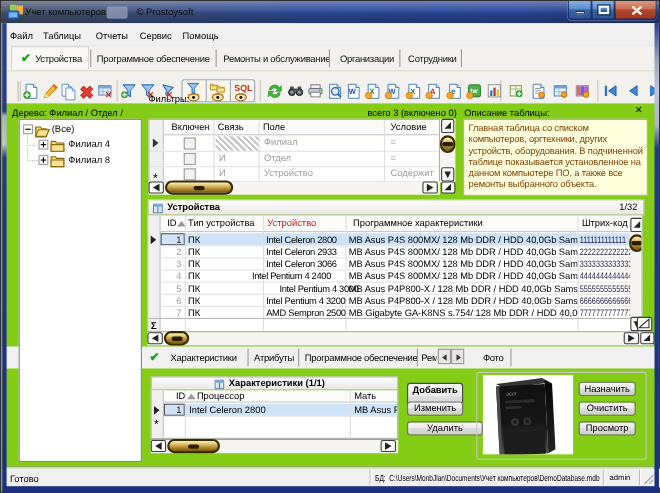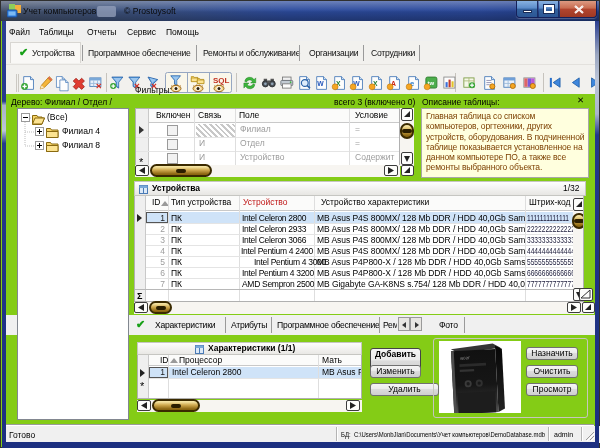--- a/index.html
+++ b/index.html
@@ -435,21 +435,21 @@
       </svg>
   <div class="cell" style="left:17px;top:1px;font-weight:bold">Устройства</div>
   <div class="cell" style="left:428px;top:1px">1/32</div>
  </div>
  <div class="abs" id="mgrid">
   <div class="abs" style="left:0;top:0;width:450px;height:15px;background:#fbfbfa;border-bottom:1px solid #c9c9c9"></div>
   <div class="cell" style="left:17px;top:1px">ID</div>
   <div class="abs" style="left:26px;top:5px;width:0;height:0;border-bottom:5px solid #9a9a9a;border-left:4px solid transparent;border-right:4px solid transparent"></div>
   <div class="cell" style="left:36px;top:1px">Тип устройства</div>
   <div class="cell" style="left:108px;top:1px;color:#c01818">Устройство</div>
-  <div class="cell" style="left:186px;top:1px">Устройство характеристики</div>
+  <div class="cell" style="left:186px;top:1px">Программное характеристики</div>
   <div class="cell" style="left:394px;top:1px">Штрих-код</div>
   <div class="abs" style="left:0;top:0;width:11px;height:106px;background:#efefef;border-right:1px solid #c9c9c9"></div>
 
   <div class="abs" style="left:11px;top:16px;width:427px;height:11px;background:#cfe3f8"></div>
   <div class="abs" style="left:11px;top:16px;width:22px;height:11px;border:1px solid #555"></div>
   <div class="abs" style="left:2px;top:18px;width:0;height:0;border-left:5px solid #222;border-top:4px solid transparent;border-bottom:4px solid transparent"></div>
 
   <div class="gcol" style="left:33px;top:0;width:1px;height:106px"></div>
   <div class="gcol" style="left:104px;top:0;width:1px;height:106px"></div>
   <div class="gcol" style="left:179px;top:0;width:1px;height:106px"></div>
@@ -468,21 +468,21 @@
   <div class="cell" style="left:392px;top:28px;width:46px;overflow:hidden;color:#1b1b3a"><span style="display:inline-block;transform:scaleX(.78);transform-origin:0 0">2222222222222</span></div>
   <div class="gline" style="left:11px;top:38px;width:439px;height:1px"></div>
   <div class="cell gray" style="left:12px;top:39px;width:18px;text-align:right">3</div>
   <div class="cell" style="left:36px;top:39px">ПК</div>
   <div class="cell" style="left:107px;top:39px;width:74px;overflow:hidden;letter-spacing:-0.3px">Intel Celeron 3066</div>
   <div class="cell" style="left:182px;top:39px;width:208px;overflow:hidden;letter-spacing:-0.05px">MB Asus P4S 800MX/ 128 Mb DDR / HDD 40,0Gb Sams</div>
   <div class="cell" style="left:392px;top:39px;width:46px;overflow:hidden;color:#1b1b3a"><span style="display:inline-block;transform:scaleX(.78);transform-origin:0 0">3333333333333</span></div>
   <div class="gline" style="left:11px;top:49px;width:439px;height:1px"></div>
   <div class="cell gray" style="left:12px;top:50px;width:18px;text-align:right">4</div>
   <div class="cell" style="left:36px;top:50px">ПК</div>
-  <div class="cell" style="left:106px;top:50px;width:74px;overflow:hidden;letter-spacing:-0.3px">Intel Pentium 4 2400</div>
+  <div class="cell" style="left:94px;top:50px;width:74px;overflow:hidden;letter-spacing:-0.3px">Intel Pentium 4 2400</div>
   <div class="cell" style="left:182px;top:50px;width:208px;overflow:hidden;letter-spacing:-0.05px">MB Asus P4S 800MX/ 128 Mb DDR / HDD 40,0Gb Sams</div>
   <div class="cell" style="left:392px;top:50px;width:46px;overflow:hidden;color:#1b1b3a"><span style="display:inline-block;transform:scaleX(.78);transform-origin:0 0">4444444444444</span></div>
   <div class="gline" style="left:11px;top:60px;width:439px;height:1px"></div>
   <div class="cell gray" style="left:12px;top:61px;width:18px;text-align:right">5</div>
   <div class="cell" style="left:36px;top:61px">ПК</div>
   <div class="cell" style="left:119px;top:61px;width:74px;overflow:hidden;letter-spacing:-0.3px">Intel Pentium 4 3000</div>
   <div class="cell" style="left:182px;top:61px;width:208px;overflow:hidden;letter-spacing:-0.05px">MB Asus P4P800-X / 128 Mb DDR / HDD 40,0Gb Samsu</div>
   <div class="cell" style="left:392px;top:61px;width:46px;overflow:hidden;color:#1b1b3a"><span style="display:inline-block;transform:scaleX(.78);transform-origin:0 0">5555555555555</span></div>
   <div class="gline" style="left:11px;top:71px;width:439px;height:1px"></div>
   <div class="cell gray" style="left:12px;top:72px;width:18px;text-align:right">6</div>

